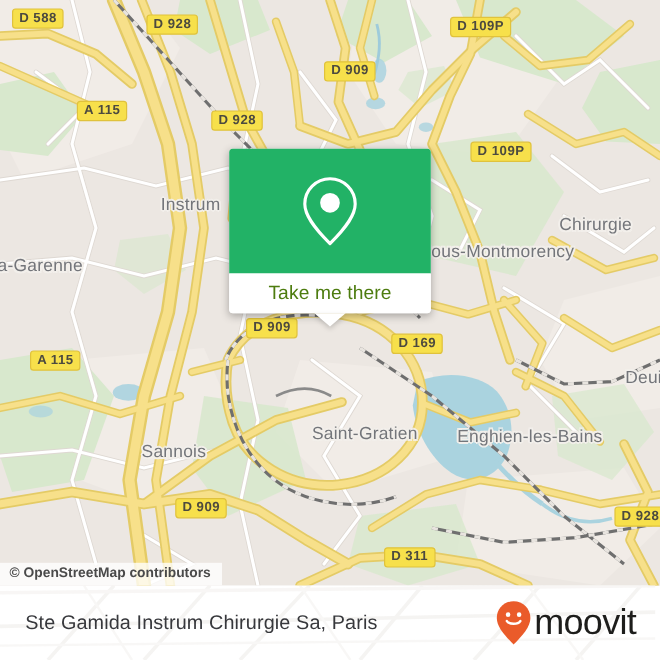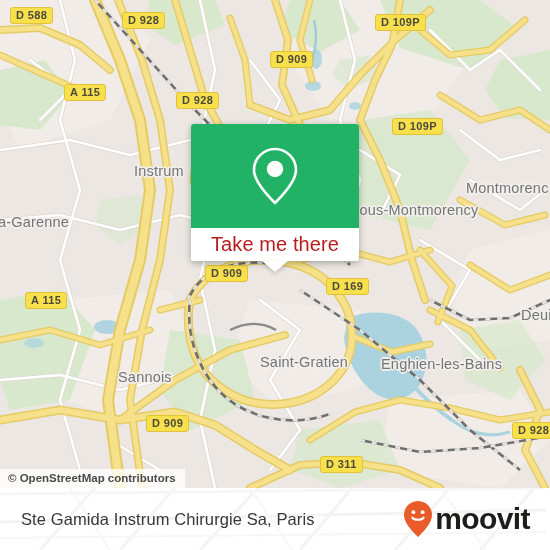--- a/index.html
+++ b/index.html
@@ -106,22 +106,22 @@
   }
   #popup-foot {
     height: 33px;
     background: #ffffff;
     border-radius: 0 0 3px 3px;
     display: flex;
     align-items: center;
     justify-content: center;
   }
   #popup-foot-label {
-    color: #b91c1c;
-    font-size: 20px;
+    color: #4d7c0f;
+    font-size: 16px;
     letter-spacing: 0.1px;
   }
   #popup-tail {
     position: absolute;
     left: 50%;
     margin-left: -13px;
     bottom: -11px;
     width: 0;
     height: 0;
     border-left: 13px solid transparent;
@@ -162,21 +162,21 @@
     right: 16px;
     top: 0;
     height: 62px;
     display: flex;
     align-items: center;
     gap: 2px;
   }
   #brand-wordmark {
     color: #1d1d1b;
     font-size: 30px;
-    font-weight: bold;
+    font-weight: normal;
     letter-spacing: -0.6px;
     line-height: 30px;
   }
 </style>
 </head>
 <body>
 
 <div id="app">
 
   <div id="map">
@@ -352,21 +352,21 @@
           <path d="M360,440 L420,452 L480,448 L550,436" stroke-width="2.6" stroke="#e8e4df" stroke-dasharray="5 7"></path>
           <path d="M230,330 C246,322 262,322 276,330" stroke-width="2.2" stroke="#8a8a8a"></path>
         </g>
 
       </g>
     </svg>
 
     <div class="place-label big" style="left:134px; top:163px;">Instrum</div>
     <div class="place-label big" style="left:-2px; top:214px;">a-Garenne</div>
     <div class="place-label big" style="left:352px; top:202px;">sous-Montmorency</div>
-    <div class="place-label big" style="left:466px; top:180px;">Montmorenc</div>
+    <div class="place-label big" style="left:466px; top:180px;">Chirurgie</div>
     <div class="place-label big" style="left:521px; top:307px;">Deui</div>
     <div class="place-label big" style="left:118px; top:357px;margin-top:12px;">Sannois</div>
     <div class="place-label big" style="left:260px; top:354px;">Saint-Gratien</div>
     <div class="place-label big" style="left:381px; top:356px;">Enghien-les-Bains</div>
 
     <div class="shield" style="left:10px;  top:7px;">D 588</div>
     <div class="shield" style="left:122px; top:12px;">D 928</div>
     <div class="shield" style="left:375px; top:14px;">D 109P</div>
     <div class="shield" style="left:270px; top:51px;">D 909</div>
     <div class="shield" style="left:64px;  top:84px;">A 115</div>

